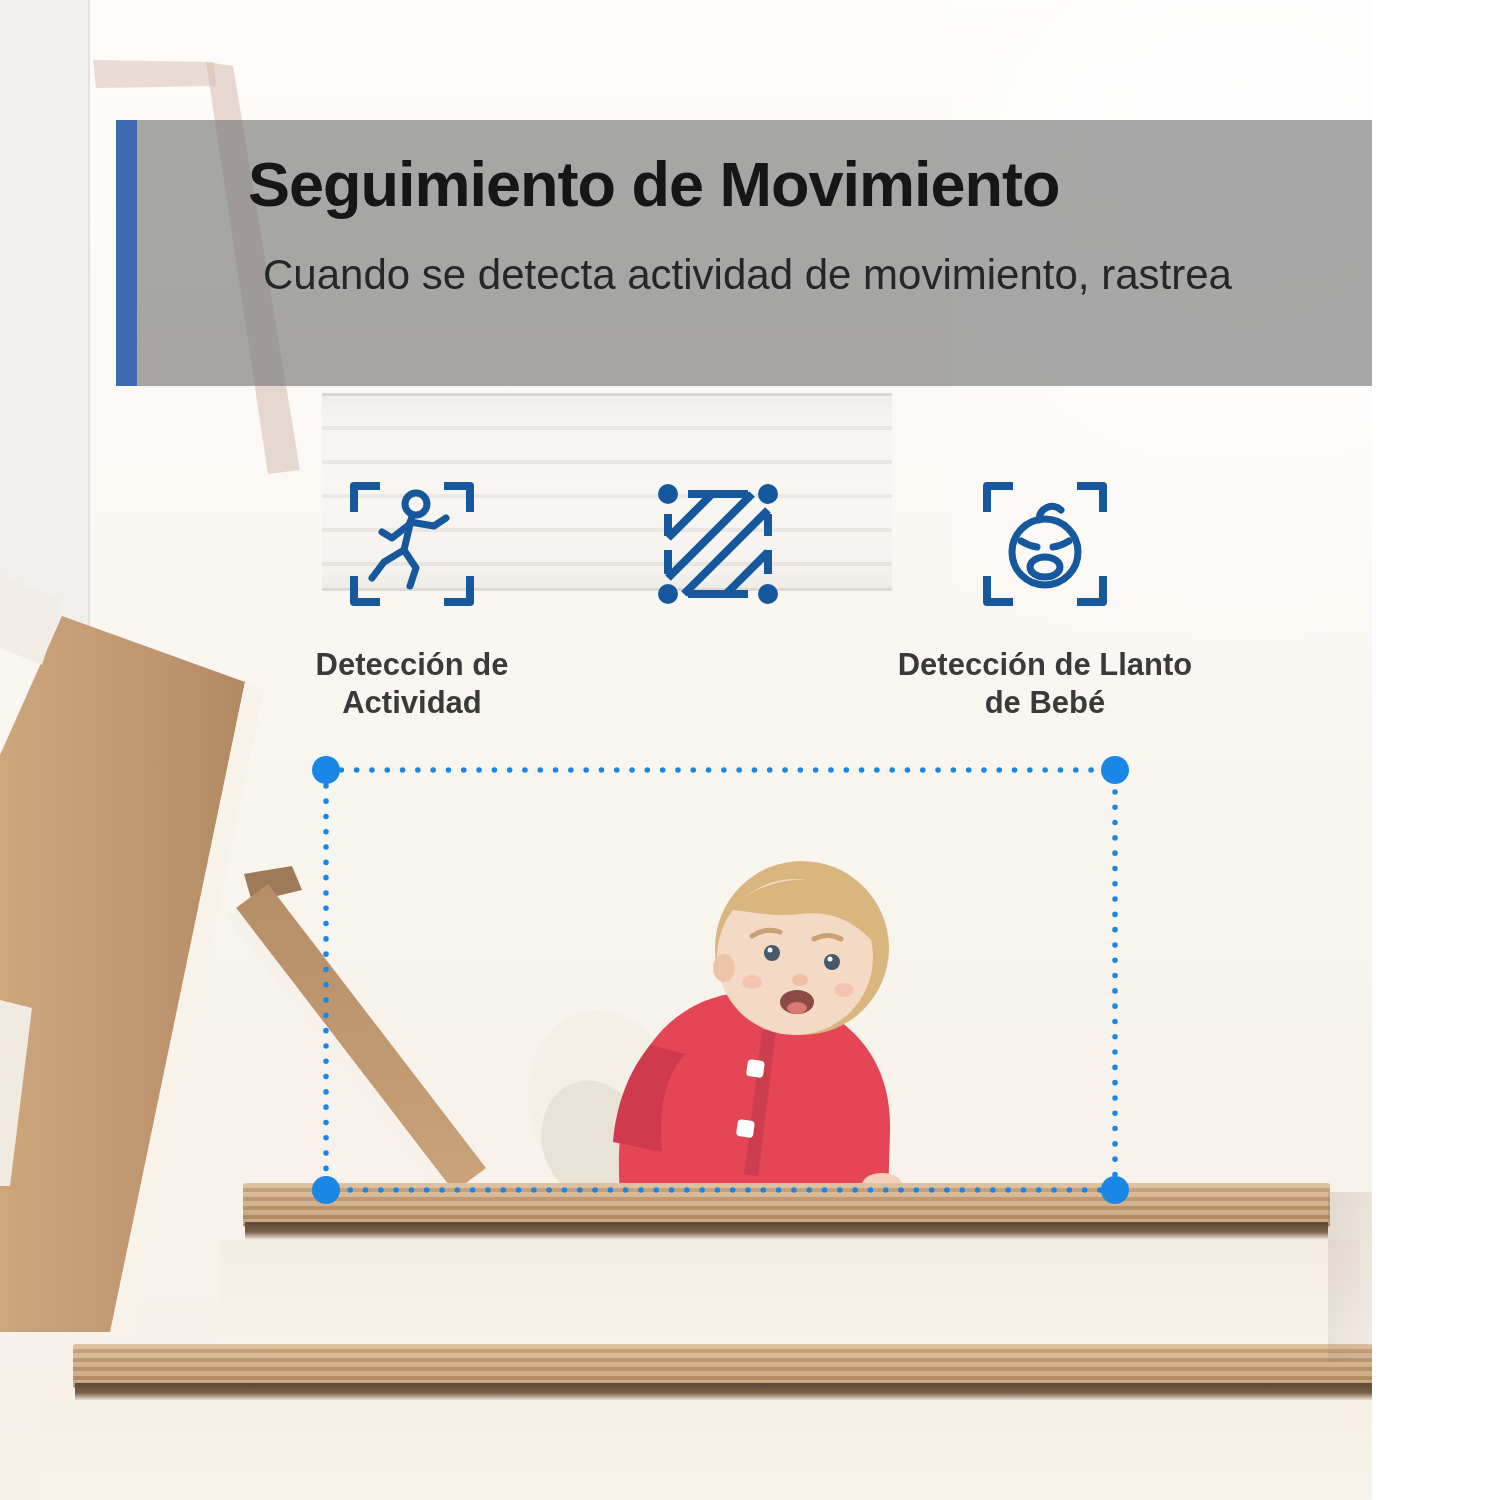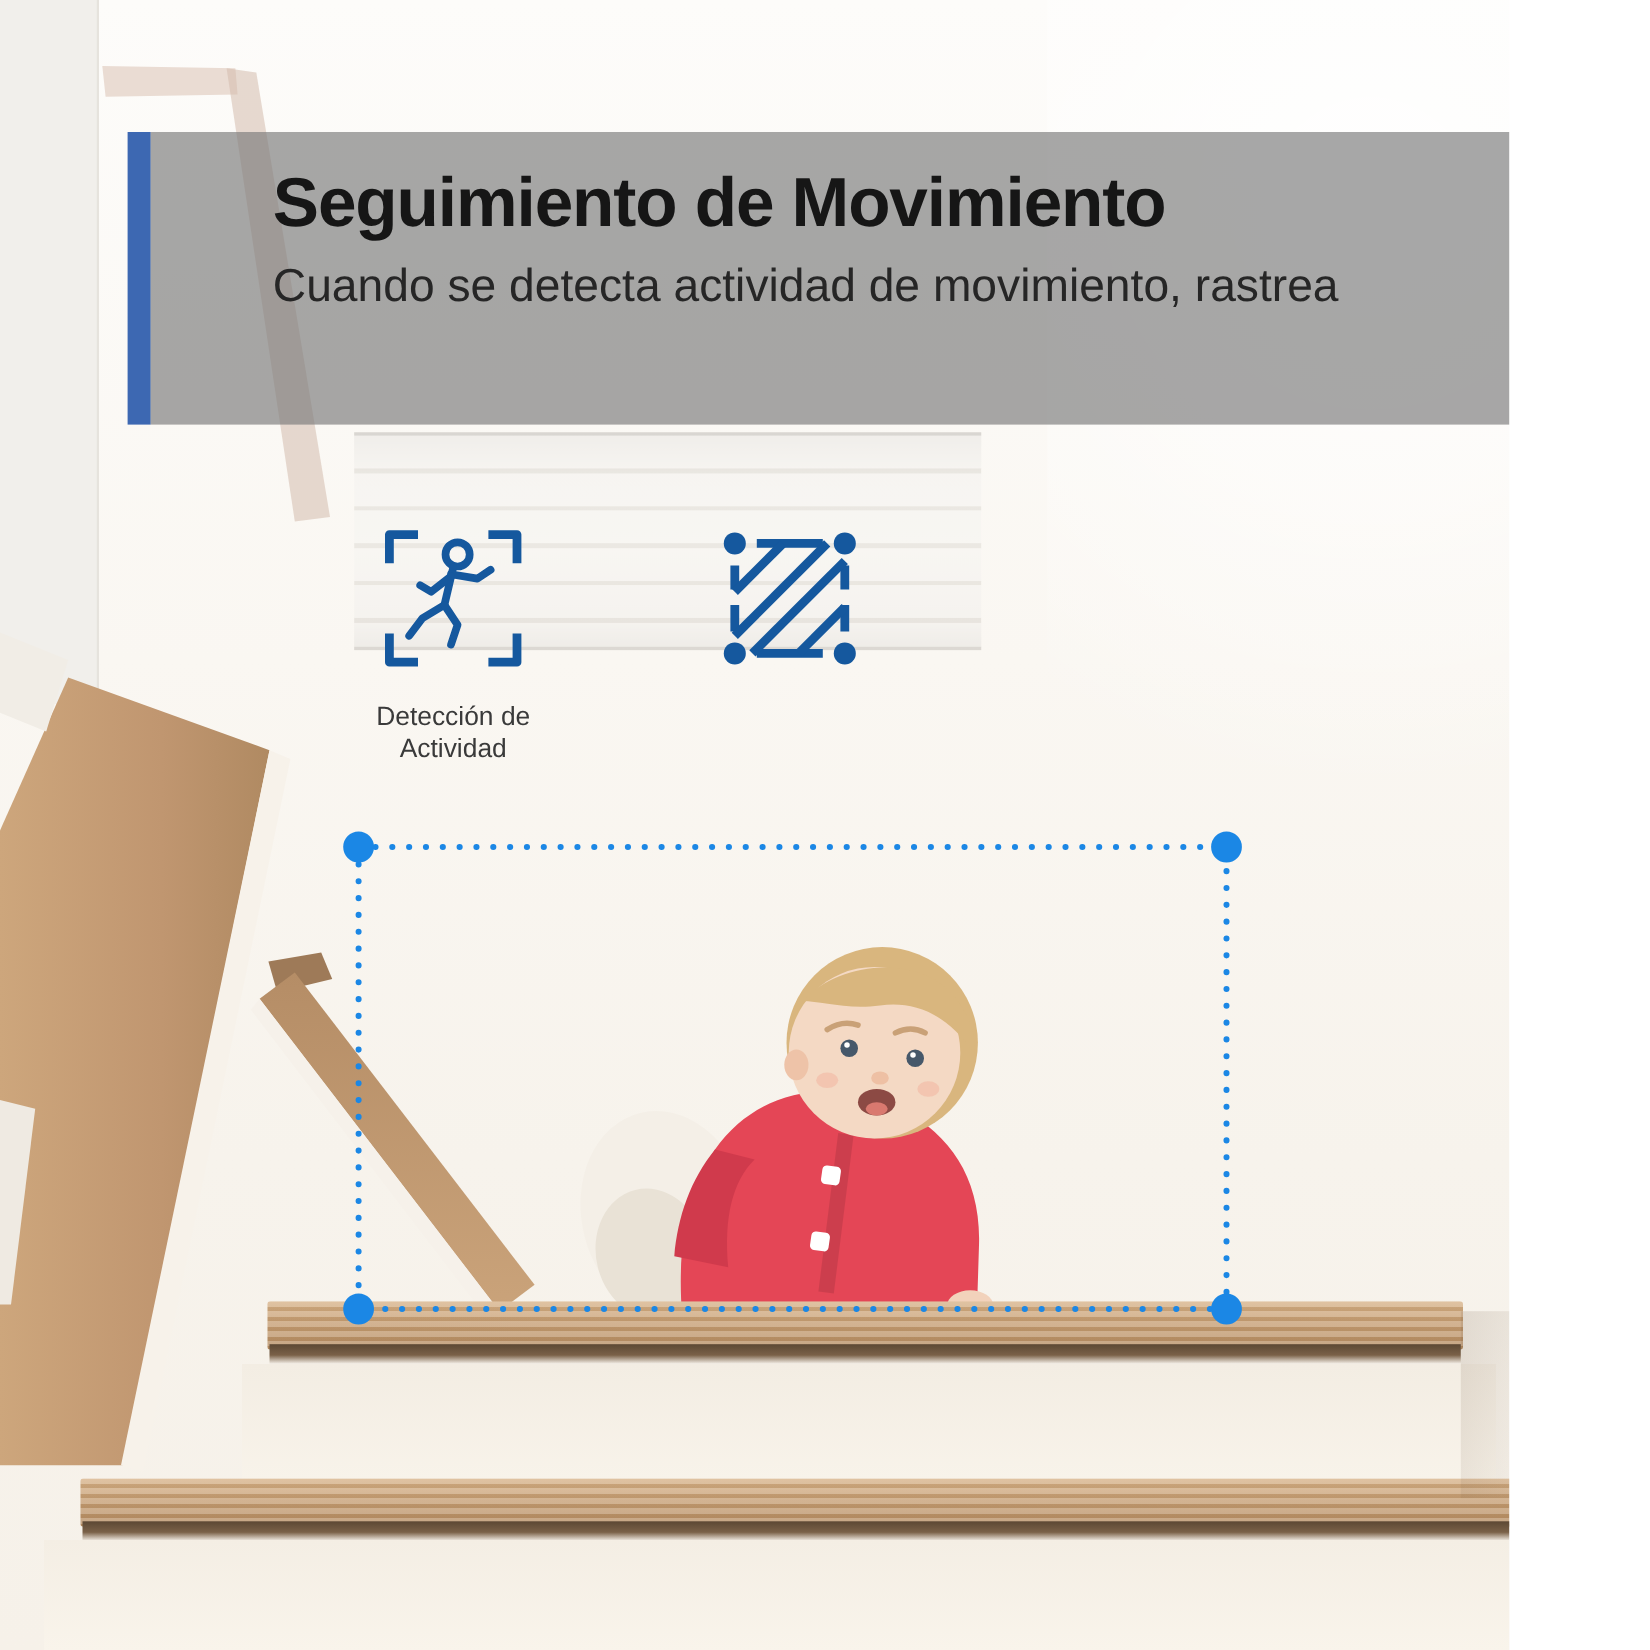--- a/index.html
+++ b/index.html
@@ -40,31 +40,31 @@
 
   
   .banner{left:116px;top:120px;width:1262px;height:266px;}
   .banner-accent{position:absolute;left:0;top:0;width:21px;height:266px;background:var(--accent_blue,#3d68b2);}
   .banner-gray{position:absolute;left:21px;top:0;width:1241px;height:266px;background:rgba(124,124,124,0.67);}
   .banner-title{
     position:absolute;left:132px;top:28px;margin:0;
     font-size:63px;font-weight:bold;letter-spacing:-1px;color:var(--title_black,#161616);
   }
   .banner-sub{
-    position:absolute;left:132px;top:112px;margin:0;
+    position:absolute;left:132px;top:112px;margin:15px;
     font-size:42px;font-weight:400;color:var(--subtitle_gray,#262626);line-height:1.32;
   }
   .corner-mark{left:1372px;top:66px;width:61px;height:62px;}
   .corner-mark .h{position:absolute;left:0;top:0;width:61px;height:26px;background:var(--accent_blue,#3d68b2);border-radius:0 0 0 8px;}
   .corner-mark .v{position:absolute;right:0;top:0;width:26px;height:62px;background:var(--accent_blue,#3d68b2);border-radius:0 0 8px 8px;}
 
   
   .feature{position:absolute;width:340px;top:474px;text-align:center;color:var(--icon_blue,#15589e);}
   .feature .ic{width:140px;height:140px;display:inline-block;}
-  .feature .cap{margin-top:18px;font-size:24px;color:var(--label_gray,#3a3a3a);line-height:1.22;}
+  .feature .cap{margin-top:28px;font-size:31px;color:var(--label_gray,#3a3a3a);line-height:1.22;font-weight:bold;}
   .f1{left:242px;} .f2{left:548px;} .f3{left:875px;}
 </style>
 </head>
 <body>
 
 <div class="canvas">
 
   <div class="abs wall-left-strip"></div>
   <div class="abs wall-bright"></div>
   <div class="abs window-pane"></div>
@@ -192,14 +192,33 @@
         <path d="M20 40 V62 M20 76 V100"></path>
         <path d="M120 40 V62 M120 76 V100"></path>
         <path d="M20 64 L64 20"></path>
           <path d="M20 104 L104 20"></path>
         <path d="M36 120 L120 36"></path>
           <path d="M78 120 L120 78"></path>
       </g>
     </svg>
   </div>
 
+  <div class="feature f3">
+    <svg class="ic" viewBox="0 0 140 140" fill="none" stroke="currentColor" stroke-width="8">
+      <path d="M12 38 V12 H38" stroke-linejoin="round"></path>
+      <path d="M102 12 H128 V38" stroke-linejoin="round"></path>
+      <path d="M12 102 V128 H38" stroke-linejoin="round"></path>
+      <path d="M128 102 V128 H102" stroke-linejoin="round"></path>
+      <g stroke-width="7" stroke-linecap="round">
+        <circle cx="70" cy="78" r="33"></circle>
+        <path d="M64 46 C64 34 78 28 86 36"></path>
+        <path d="M46 67 Q54 72 62 73"></path>
+        <path d="M78 73 Q86 72 94 67"></path>
+        <ellipse cx="70" cy="93" rx="15" ry="10"></ellipse>
+      </g>
+    </svg>
+    <div class="cap">
+      <span>Detección de Llanto</span><br>
+      <span>de Bebé</span>
+    </div>
+  </div>
 
 </div>
 
 </body></html>

